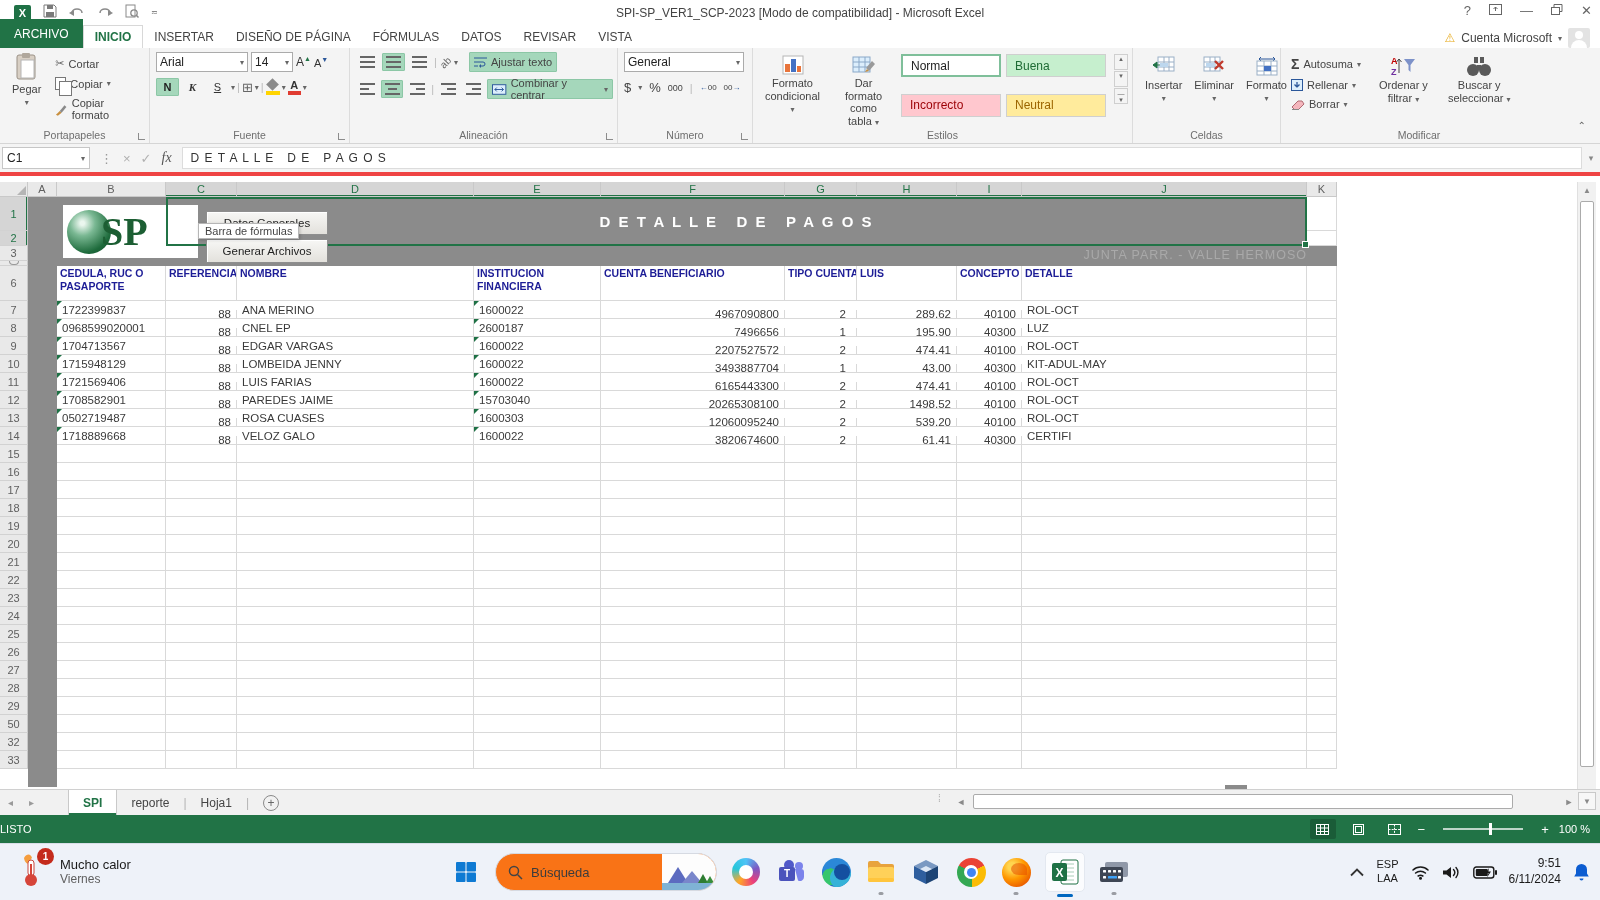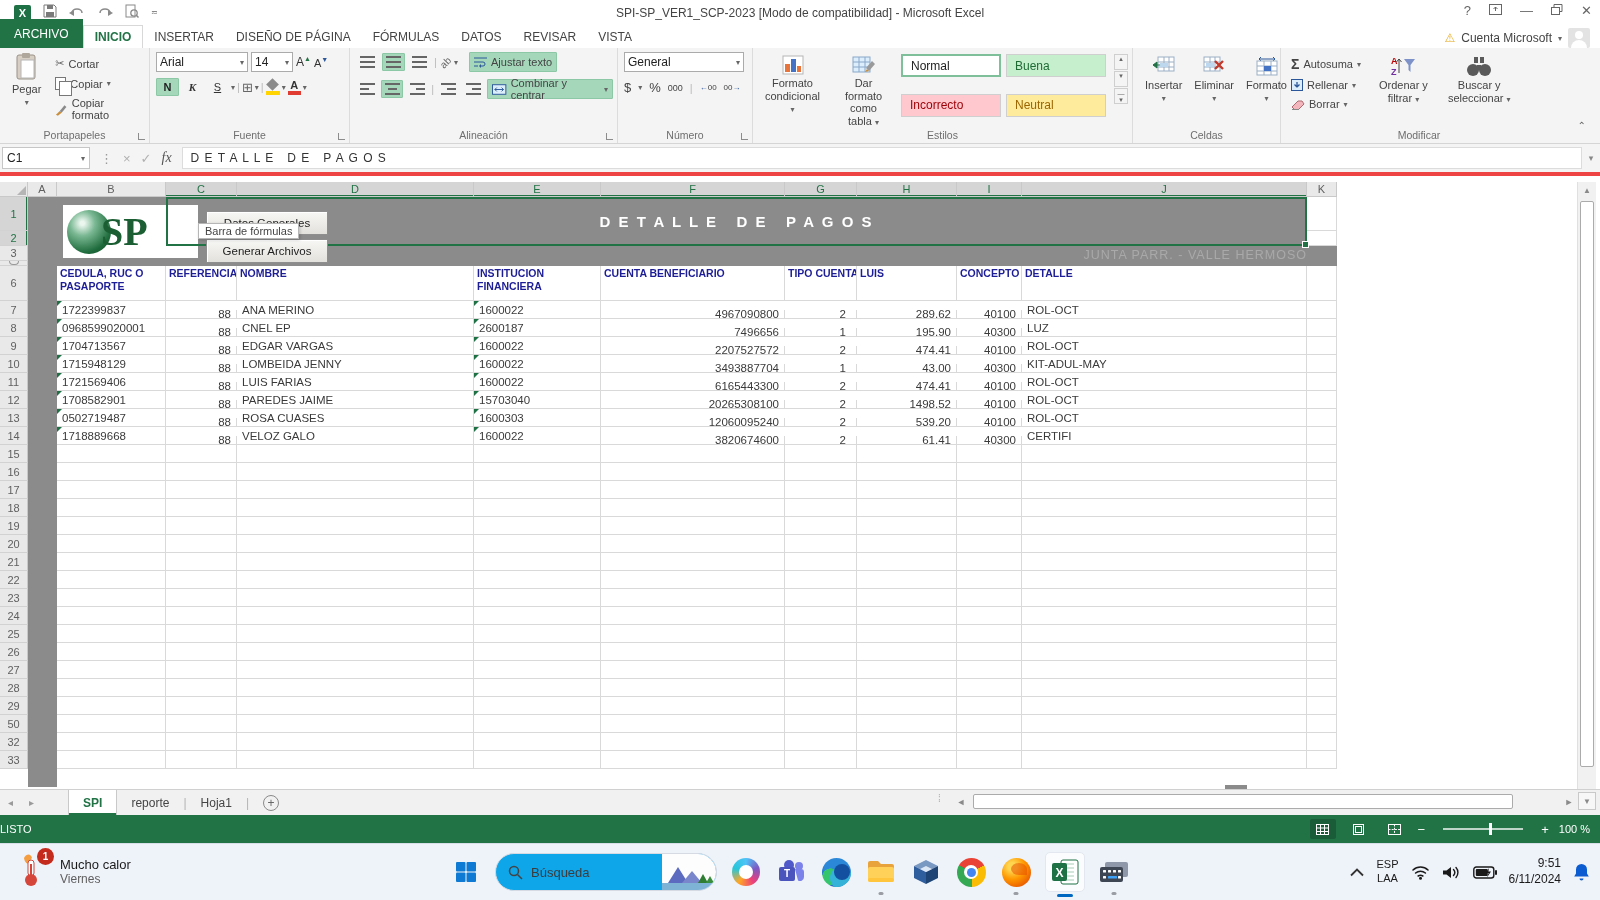--- a/index.html
+++ b/index.html
@@ -118,21 +118,21 @@
   .zoomthumb{position:absolute;left:46px;top:-5px;width:3px;height:12px;background:#fff;}
   
   .taskbar{position:absolute;left:0;top:843px;width:1600px;height:57px;background:#eef2f9;border-top:1px solid #d8dee8;}
   .weather{position:absolute;left:16px;top:8px;display:flex;align-items:center;gap:8px;}
   .wicon{position:relative;width:36px;height:38px;}
   .badge{position:absolute;right:-2px;top:-4px;min-width:17px;height:17px;background:#c42b1c;color:#fff;border-radius:50%;font-size:10px;display:flex;align-items:center;justify-content:center;font-weight:bold;}
   .wtxt1{font-size:13px;color:#1b1b1b;}
   .wtxt2{font-size:12px;color:#5f5f5f;}
   .center-icons{position:absolute;left:450px;top:6px;display:flex;align-items:center;gap:13px;height:44px;}
   .tico{width:32px;height:32px;display:flex;align-items:center;justify-content:center;position:relative;}
-  .searchpill{width:222px;height:38px;background:#0ea5e9;border:1px solid #d6dae2;border-radius:19px;display:flex;align-items:center;overflow:hidden;}
+  .searchpill{width:222px;height:38px;background:#f97316;border:1px solid #d6dae2;border-radius:19px;display:flex;align-items:center;overflow:hidden;}
   .searchtxt{font-size:13px;color:#3c3c3c;margin-left:8px;flex:1;}
   .rundot{position:absolute;left:50%;transform:translateX(-50%);bottom:-7px;width:5px;height:3px;border-radius:2px;background:#9a9da3;}
   .excel-active{background:#fbfcfe;border:1px solid #e3e8f0;border-radius:5px;width:40px;height:40px;}
   .excelbar{position:absolute;left:50%;transform:translateX(-50%);bottom:-6px;width:16px;height:3px;border-radius:2px;background:#0067c0;}
   .tray{position:absolute;right:10px;top:6px;display:flex;align-items:center;gap:12px;height:44px;}
   .lang{font-size:11px;color:#1a1a1a;text-align:center;line-height:1.25;}
   .clock{font-size:12px;color:#1a1a1a;text-align:right;line-height:1.3;}
 </style>
 </head>
 <body>

